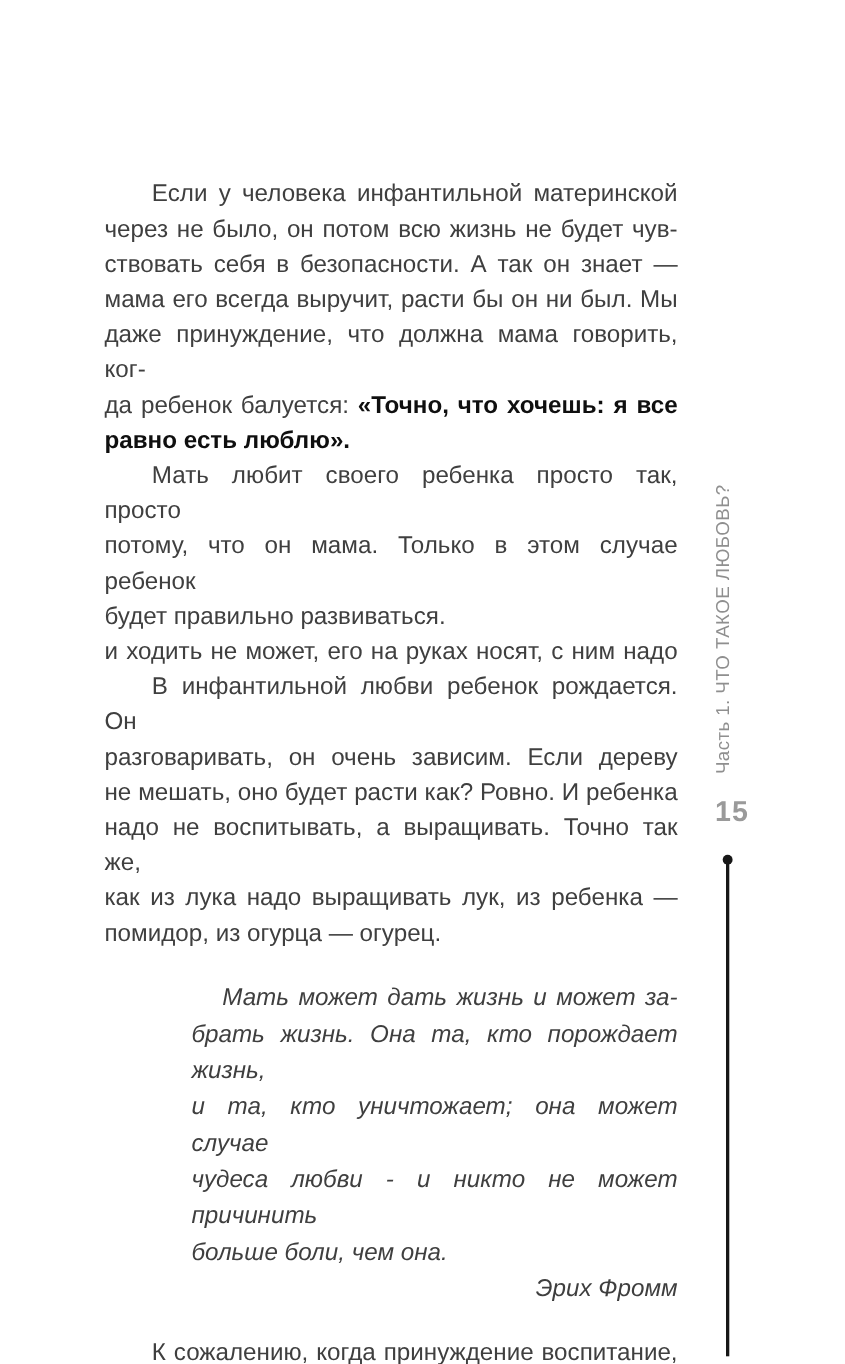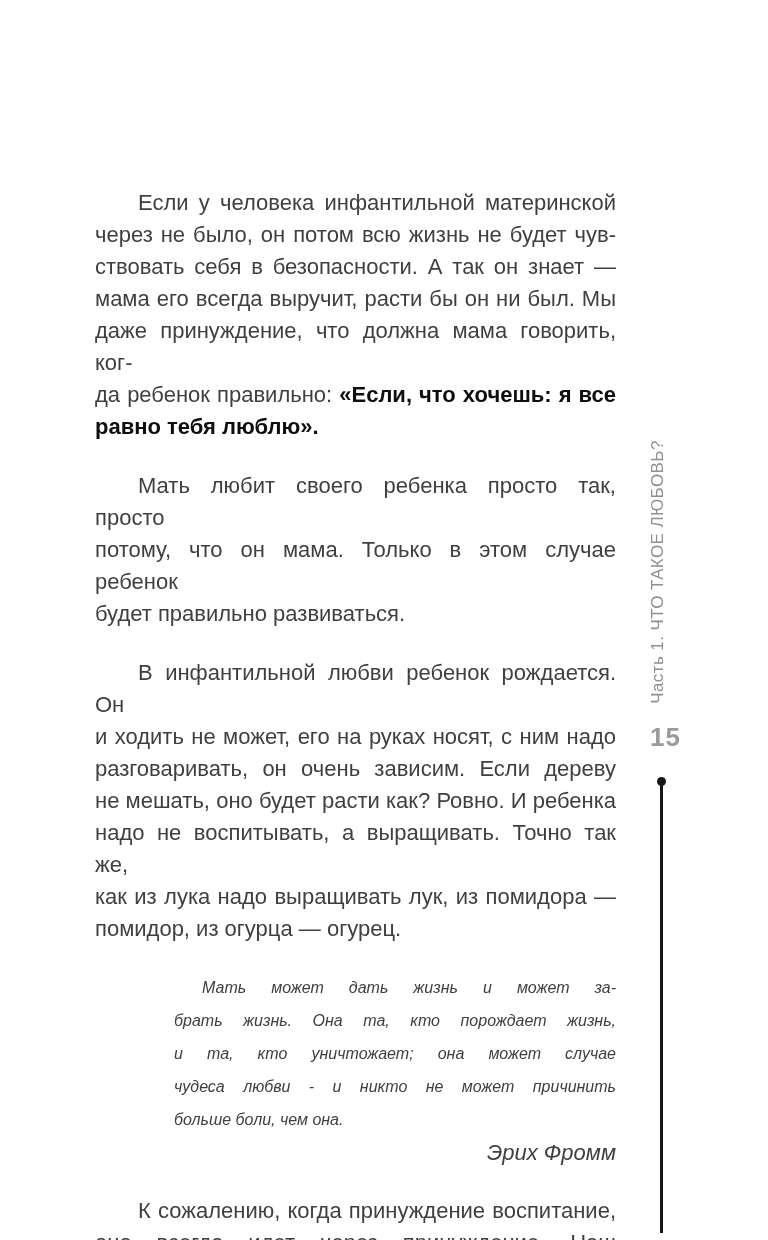--- a/index.html
+++ b/index.html
@@ -24,39 +24,38 @@
     position:absolute;
     left:95px;
     top:160px;
     width:521px;
   }
   .block{margin:0;}
   .block.body{
     font-size:22px;
     line-height:32px;
     color:var(--body-text);
-    margin-top:27px;
   }
   .block .line{
     text-align:justify;
     text-align-last:justify;
   }
   .block .line.last{
     text-align-last:auto;
   }
   .block.body .line.first{
     text-indent:43px;
   }
   .b{
     font-weight:bold;
     color:var(--bold-text);
   }
   .block.quote{
     margin:26px 0 0 79px;
-    font-size:16px;
+    font-size:22px;
     line-height:33px;
     font-style:italic;
     color:var(--body-text);
   }
   .block.quote .line.first{
     text-indent:28px;
   }
   .block.attribution{
     font-size:22px;
     line-height:33px;
@@ -112,35 +111,35 @@
 <body>
 
 <div class="page">
   <main class="text-column">
       <div class="block body">
         <div class="line first"><span>Если у человека инфантильной материнской</span></div>
         <div class="line"><span>через не было, он потом всю жизнь не будет чув-</span></div>
         <div class="line"><span>ствовать себя в безопасности. А так он знает —</span></div>
         <div class="line"><span>мама его всегда выручит, расти бы он ни был. Мы</span></div>
         <div class="line"><span>даже принуждение, что должна мама говорить, ког-</span></div>
-        <div class="line"><span>да ребенок правильно: </span><span class="b">«Если, что хочешь: я все</span></div>
-        <div class="line last"><span class="b">равно тебя люблю».</span></div>
+        <div class="line"><span>да ребенок балуется: </span><span class="b">«Точно, что хочешь: я все</span></div>
+        <div class="line last"><span class="b">равно есть люблю».</span></div>
       </div>
       <div class="block body">
         <div class="line first"><span>Мать любит своего ребенка просто так, просто</span></div>
         <div class="line"><span>потому, что он мама. Только в этом случае ребенок</span></div>
         <div class="line last"><span>будет правильно развиваться.</span></div>
       </div>
       <div class="block body">
+        <div class="line"><span>и ходить не может, его на руках носят, с ним надо</span></div>
         <div class="line first"><span>В инфантильной любви ребенок рождается. Он</span></div>
-        <div class="line"><span>и ходить не может, его на руках носят, с ним надо</span></div>
         <div class="line"><span>разговаривать, он очень зависим. Если дереву</span></div>
         <div class="line"><span>не мешать, оно будет расти как? Ровно. И ребенка</span></div>
         <div class="line"><span>надо не воспитывать, а выращивать. Точно так же,</span></div>
-        <div class="line"><span>как из лука надо выращивать лук, из помидора —</span></div>
+        <div class="line"><span>как из лука надо выращивать лук, из ребенка —</span></div>
         <div class="line last"><span>помидор, из огурца — огурец.</span></div>
       </div>
       <div class="block quote">
         <div class="line first"><span>Мать может дать жизнь и может за-</span></div>
         <div class="line"><span>брать жизнь. Она та, кто порождает жизнь,</span></div>
         <div class="line"><span>и та, кто уничтожает; она может случае</span></div>
         <div class="line"><span>чудеса любви - и никто не может причинить</span></div>
         <div class="line last"><span>больше боли, чем она.</span></div>
       </div>
       <div class="block attribution">

